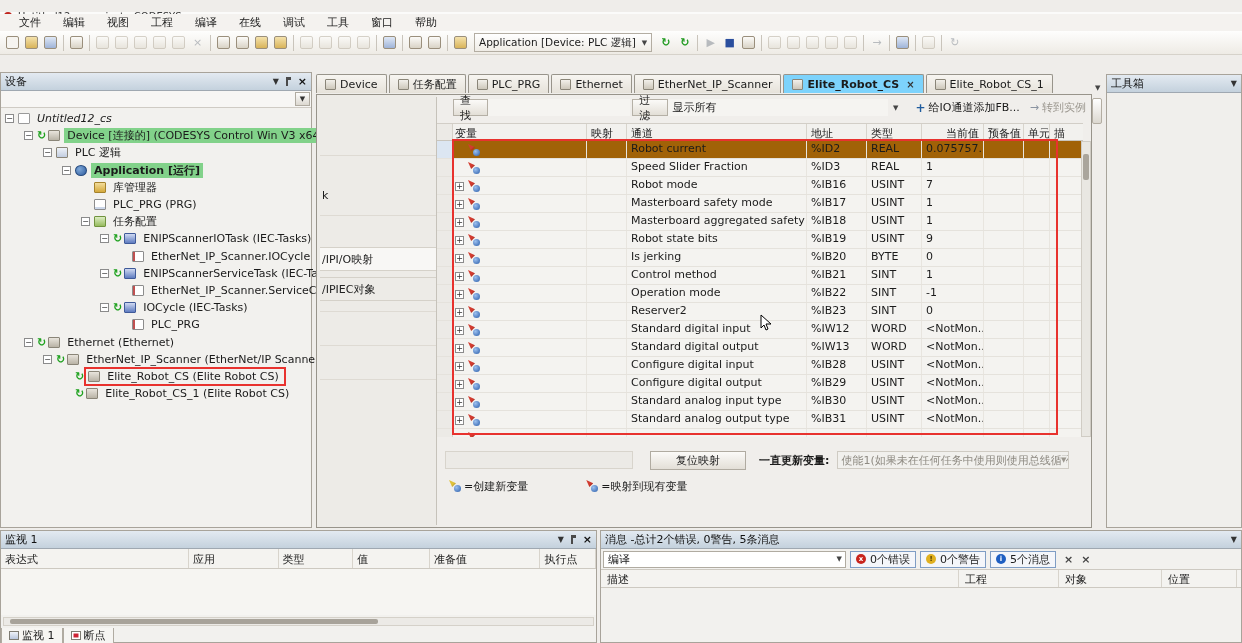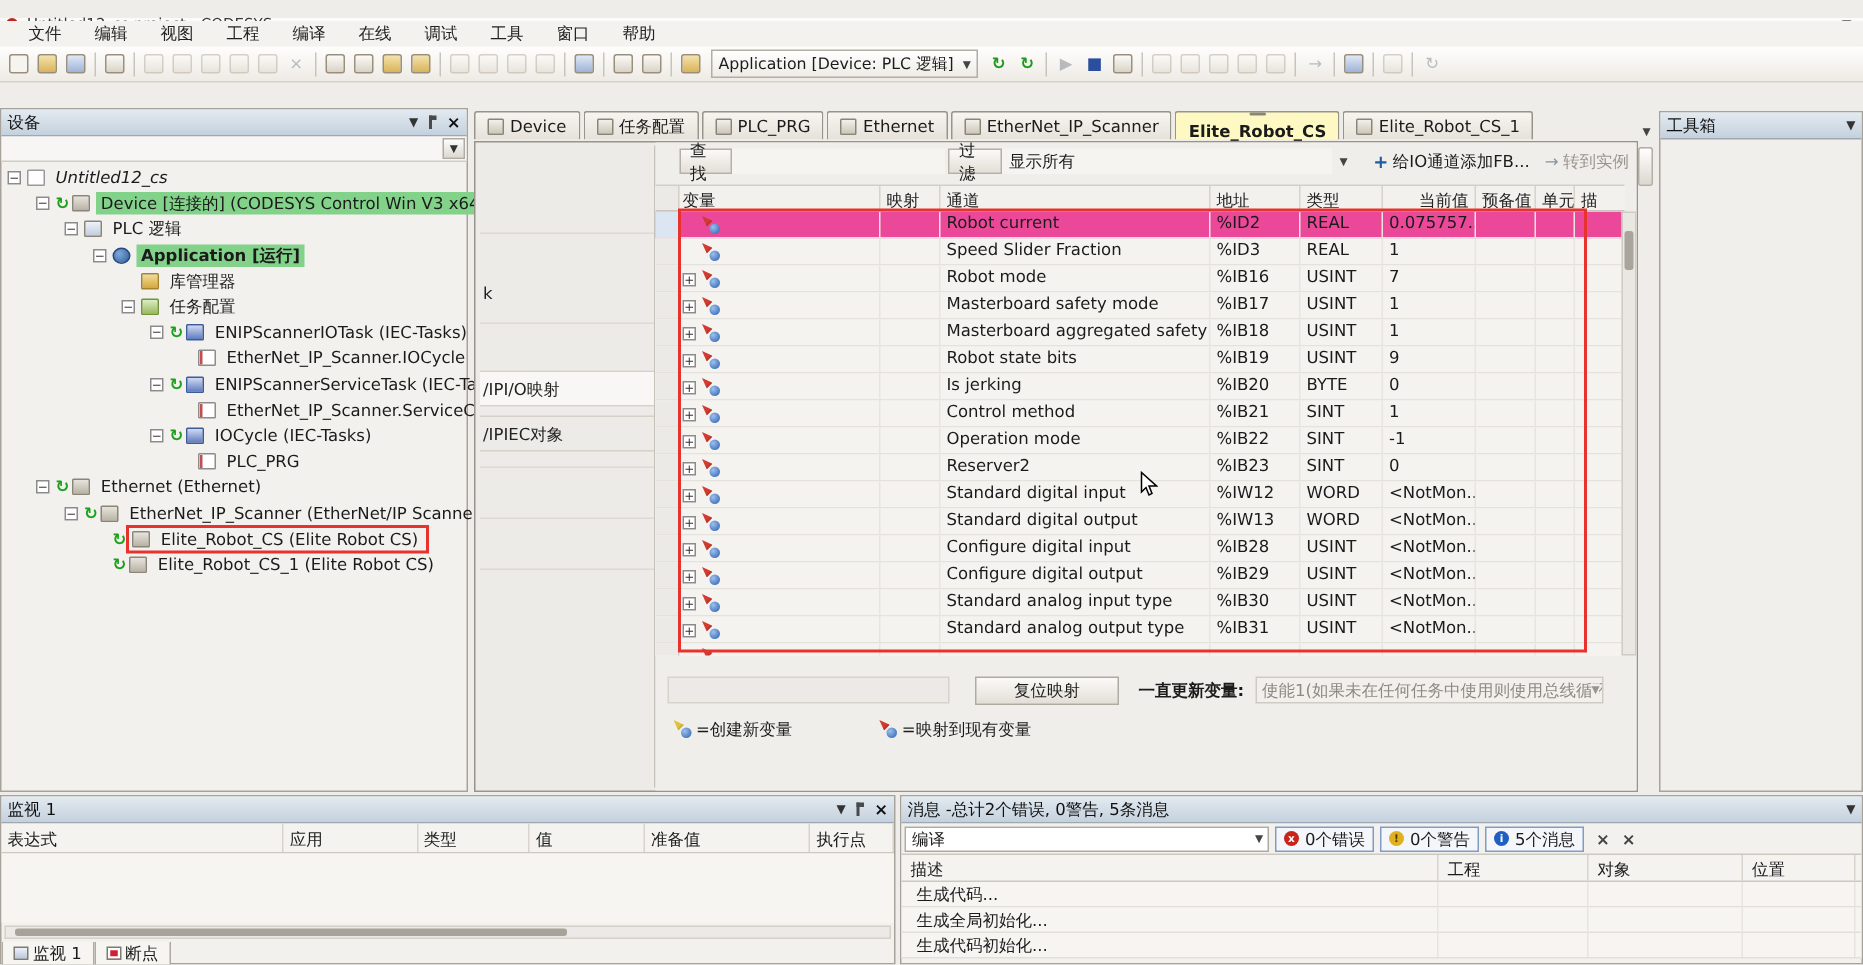--- a/index.html
+++ b/index.html
@@ -57,21 +57,21 @@
   .t-ic.pouref { background:#fff; border-color:#8c8c8c; box-shadow:inset 2px 0 0 #c05050; }
   .tree-lbl { padding:0 3px; }
   .tree-lbl.green { background:#82d28a; }
   .tree-lbl.bold { font-weight:bold; }
   .tree-lbl.italic { font-style:italic; }
   .red-outline { outline:2px solid #e8322e; outline-offset:0px; display:flex; align-items:center; padding:1px 2px; }
   
   #editor { position:absolute; left:316px; top:74px; width:776px; height:454px; }
   #tabbar { height:20px; display:flex; align-items:flex-start; }
   .tab { display:flex; align-items:center; gap:4px; height:19px; padding:0 8px; border:1px solid #98948b; border-bottom:none; border-radius:2px 2px 0 0; background:linear-gradient(#f7f5f1,#e6e2da); margin-right:2px; white-space:nowrap; }
-  .tab.active { background:#fef9c3; font-weight:bold;flex-direction:column; }
+  .tab.active { background:#7dd3fc; font-weight:bold; }
   .tab-ic { width:11px; height:11px; border:1px solid #8a8578; border-radius:1px; background:linear-gradient(#f2f0ea,#cdc7ba); }
   .tab-close { font-size:10px; font-weight:bold; color:#333; margin-left:3px; }
   #editor-body { position:absolute; left:0; top:20px; width:776px; height:434px; background:#edebe7; border:1px solid #98948b; }
   #side-strip { position:absolute; left:3px; top:2px; width:117px; height:428px; background:#edebe7; border-right:1px solid #c6c2ba; }
   .strip-line { position:absolute; left:0; width:100%; height:1px; background:#dedad3; }
   .strip-item { position:absolute; left:0; width:100%; height:24px; display:flex; align-items:center; padding-left:2px; border-top:1px solid #d5d1c9; border-bottom:1px solid #d5d1c9; color:#222; white-space:nowrap; overflow:hidden; }
   .strip-item.selected { background:#f8f7f5; }
   #content { position:absolute; left:120px; top:0; width:654px; height:432px; background:#f0eeeb; }
   
   #findrow { position:absolute; left:0; top:2px; width:654px; height:21px; display:flex; align-items:center; }
@@ -81,21 +81,21 @@
   #filter-combo .dd { position:absolute; right:-10px; font-size:7px; color:#444; }
   .find-btn { display:flex; align-items:center; gap:3px; padding:0 5px; height:18px; white-space:nowrap; }
   .find-btn.disabled { color:#9a968e; }
   .plus-glyph { color:#205c9e; font-weight:bold; font-size:12px; }
   .goto-glyph { color:#8a93a0; font-size:11px; }
   
   #grid-header { position:absolute; left:0; top:28px; height:18px; display:flex; background:#f2f1ee; border-top:1px solid #d2cec7; border-bottom:1px solid #c9c5bd; }
   .hc { border-right:1px solid #d8d4cc; padding:2px 4px 0 4px; white-space:nowrap; overflow:hidden; color:#222; }
   #grid-rows { position:absolute; left:0; top:46px; width:646px; height:296px; overflow:hidden; background:#f4f3f0; }
   .trow { height:18px; display:flex; border-bottom:1px solid #e5e2dc; background:#f4f3f0; }
-  .trow.sel { background:#ec4899; }
+  .trow.sel { background:#a16207; }
   .tc { border-right:1px solid #e8e5df; padding:1px 4px 0 4px; white-space:nowrap; overflow:hidden; }
   .c0 { width:16px; background:#eceae6; border-right:1px solid #d5d1c9; }
   .trow.sel .c0 { background:#dce6f2; }
   .c1 { width:134px; display:flex; align-items:center; padding-left:2px; }
   .c2 { width:40px; }
   .c3 { width:180px; }
   .c4 { width:60px; }
   .c5 { width:55px; }
   .c6 { width:62px; }
   .c7 { width:40px; }
@@ -340,20 +340,25 @@
       </div>
       <div class="tree-row" style="padding-left: 61px;">
         <span class="expander">−</span>
         <span class="t-ic app"></span>
         <span class="tree-lbl green bold">Application [运行]</span>
       </div>
       <div class="tree-row" style="padding-left: 80px;">
         <span class="exp-space"></span>
         <span class="t-ic lib"></span>
         <span class="tree-lbl">库管理器</span>
+      </div>
+      <div class="tree-row" style="padding-left: 80px;">
+        <span class="exp-space"></span>
+        <span class="t-ic pou"></span>
+        <span class="tree-lbl">PLC_PRG (PRG)</span>
       </div>
       <div class="tree-row" style="padding-left: 80px;">
         <span class="expander">−</span>
         <span class="t-ic taskcfg"></span>
         <span class="tree-lbl">任务配置</span>
       </div>
       <div class="tree-row" style="padding-left: 99px;">
         <span class="expander">−</span>
         <span class="sync-ic">↻</span>
         <span class="t-ic task"></span>
@@ -903,39 +908,19 @@
       </span>
     <span class="msg-x">×</span>
     <span class="msg-x">×</span>
   </div>
   <div id="msg-cols">
       <span class="mc" style="width: 358px;">描述</span>
       <span class="mc" style="width: 100px;">工程</span>
       <span class="mc" style="width: 103px;">对象</span>
       <span class="mc" style="width: 75px;">位置</span>
     </div>
-  <div id="msg-rows">
-      <div class="msg-row">
-        <span class="msg-cell" style="width: 358px;">生成代码...</span>
-        <span class="msg-cell" style="width: 100px;"></span>
-        <span class="msg-cell" style="width: 103px;"></span>
-        <span class="msg-cell" style="width: 75px;"></span>
-      </div>
-      <div class="msg-row">
-        <span class="msg-cell" style="width: 358px;">生成全局初始化...</span>
-        <span class="msg-cell" style="width: 100px;"></span>
-        <span class="msg-cell" style="width: 103px;"></span>
-        <span class="msg-cell" style="width: 75px;"></span>
-      </div>
-      <div class="msg-row">
-        <span class="msg-cell" style="width: 358px;">生成代码初始化...</span>
-        <span class="msg-cell" style="width: 100px;"></span>
-        <span class="msg-cell" style="width: 103px;"></span>
-        <span class="msg-cell" style="width: 75px;"></span>
-      </div>
-    </div>
 </div>
 
 <div id="cursor">
   <svg width="12" height="18" viewBox="0 0 12 18">
       <polygon points="1,1 1,14 4,11 6,16 8,15 6,10 11,10" fill="#fff" stroke="#000" stroke-width="1"></polygon>
     </svg>
 </div>
 
 </body></html>

